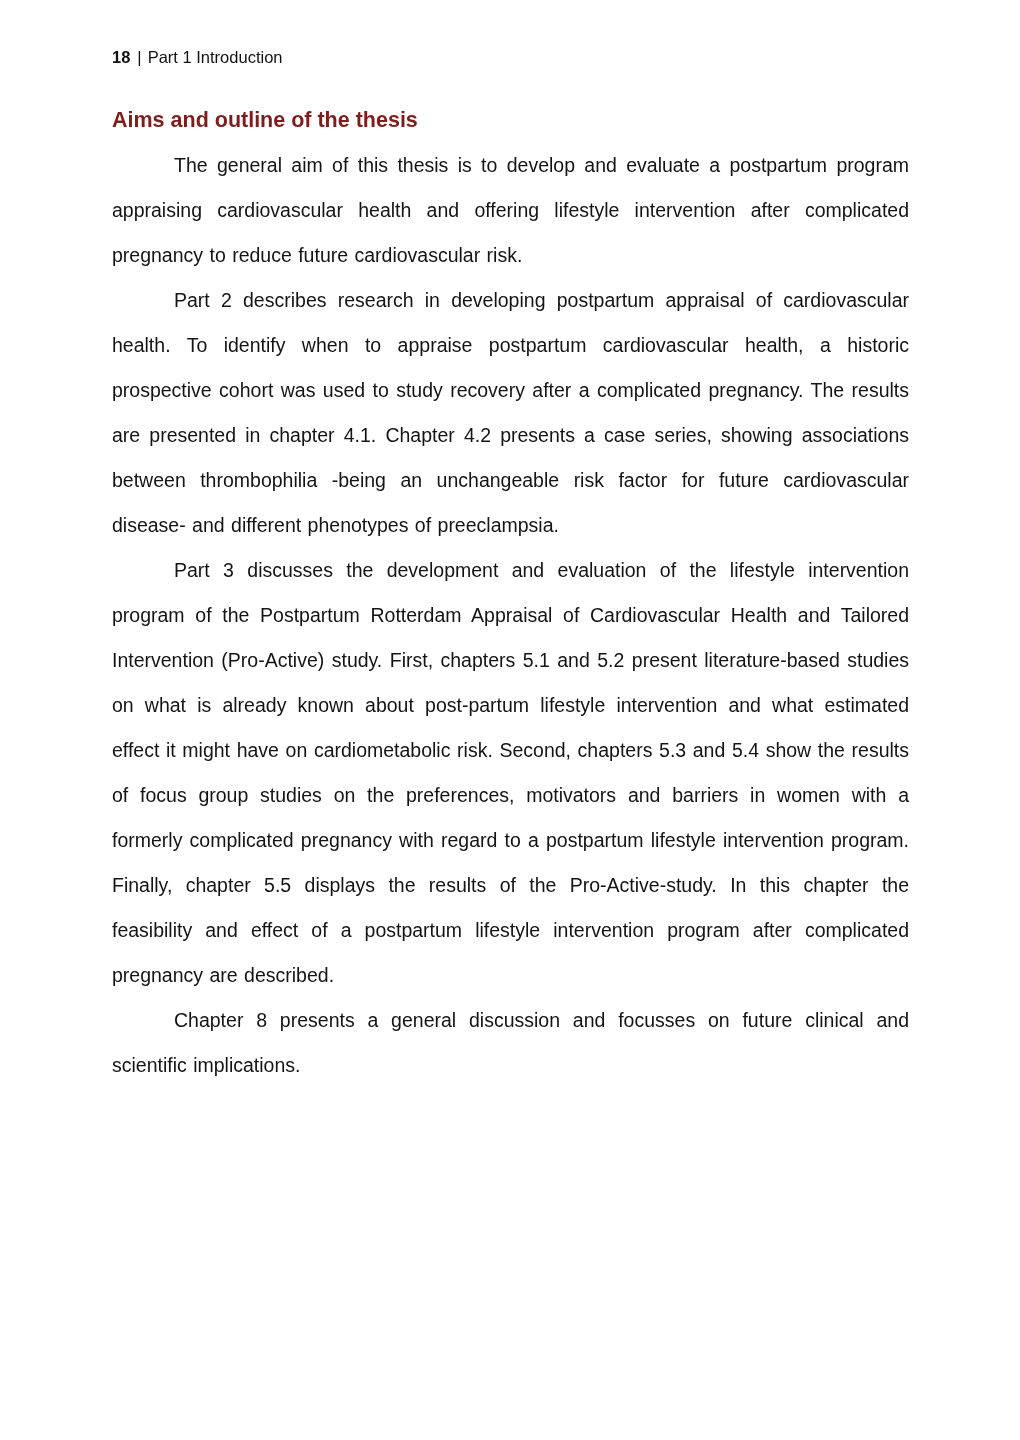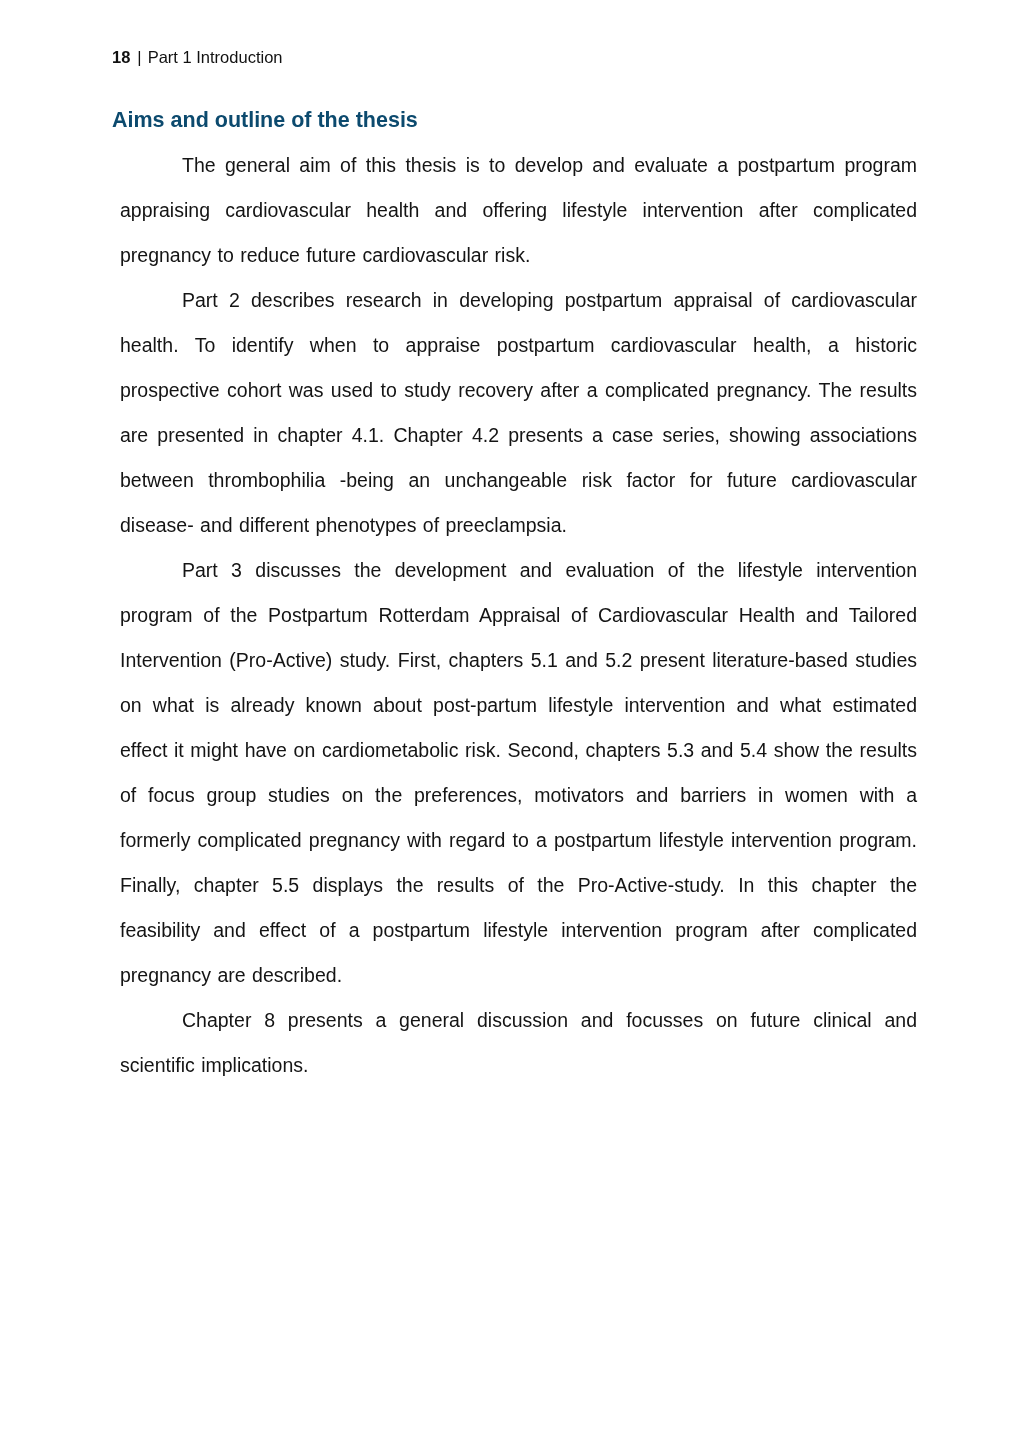--- a/index.html
+++ b/index.html
@@ -24,25 +24,25 @@
   }
   .page-header .page-num { font-weight: 700; }
   .page-header .sep { font-weight: 400; padding: 0 6px 0 7px; color: #111111; }
   .section-heading {
     position: absolute;
     left: 112px;
     top: 105px;
     font-size: 21.5px;
     font-weight: 700;
     line-height: 30px;
-    color: #0c4a6e;
+    color: #7f1d1d;
   }
   .body-text {
     position: absolute;
-    left: 120px;
+    left: 112px;
     top: 143px;
     width: 797px;
   }
   .body-text p {
     font-size: 19.5px;
     line-height: 45px;
     text-align: justify;
     text-indent: 62px;
     color: #141414;
     word-spacing: 1px;

